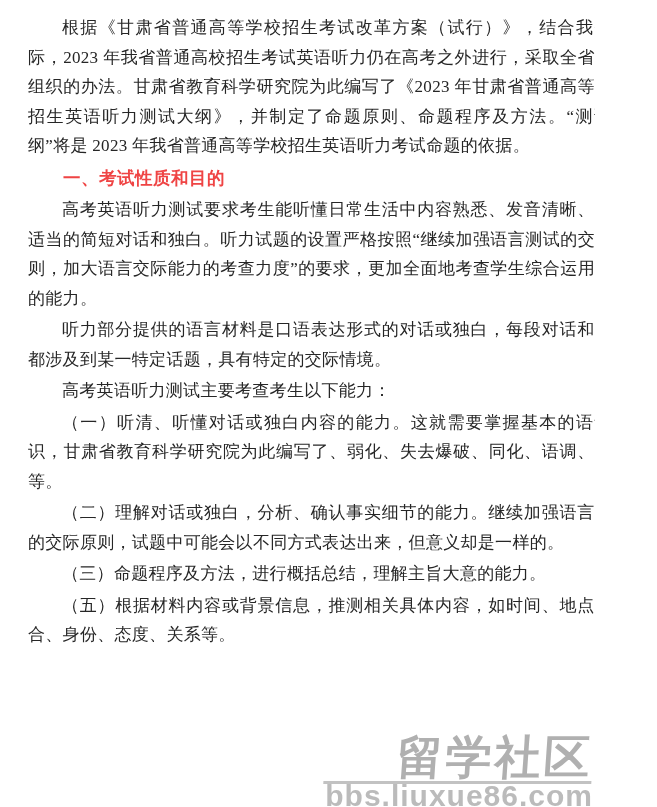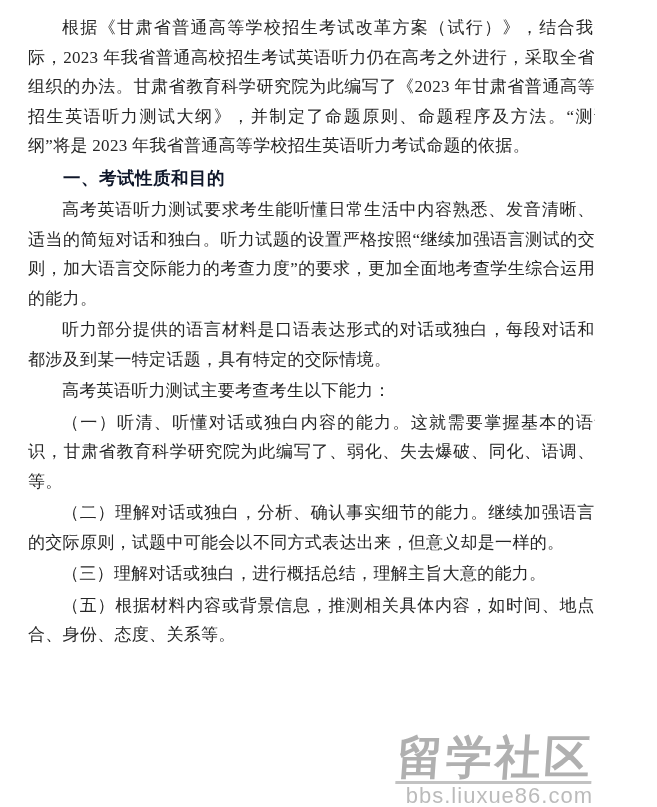--- a/index.html
+++ b/index.html
@@ -28,21 +28,21 @@
     text-align: justify;
     text-indent: 2em;
     margin: 0 0 2px 0;
     letter-spacing: 0.3px;
   }
   .heading {
     font-family: "Liberation Sans", "DejaVu Sans", sans-serif;
     font-weight: bold;
     font-size: 17.5px;
     line-height: 29.5px;
-    color: #0f172a;
+    color: #ef4444;
     text-indent: 2em;
     margin: 3px 0 2px 0;
     letter-spacing: 0.5px;
   }
   .watermark {
     position: absolute;
     right: 2px;
     bottom: 0px;
     text-align: right;
     opacity: 0.8;
@@ -55,41 +55,41 @@
     line-height: 46px;
     color: #9d9d9d;
     letter-spacing: 3px;
     transform: skewX(-4deg);
     text-shadow: 1px 1px 0 #ffffff, -1px -1px 0 #ffffff, 1px -1px 0 #ffffff, -1px 1px 0 #ffffff;
     border-bottom: 3px solid #b3b3b3;
     padding-bottom: 1px;
   }
   .wm-url {
     font-family: "Liberation Sans", "DejaVu Sans", sans-serif;
-    font-weight: normal;
-    font-size: 22px;
+    font-weight: bold;
+    font-size: 30px;
     line-height: 23px;
     color: #ababab;
     letter-spacing: 1px;
     text-shadow: 1px 1px 0 #ffffff;
   }
 </style>
 </head>
 <body>
 
 <div class="page">
   <div class="content" id="document-content">
       <div class="paragraph">根据《甘肃省普通高等学校招生考试改革方案（试行）》，结合我省实际，2023 年我省普通高校招生考试英语听力仍在高考之外进行，采取全省统一组织的办法。甘肃省教育科学研究院为此编写了《2023 年甘肃省普通高等学校招生英语听力测试大纲》，并制定了命题原则、命题程序及方法。“测试大纲”将是 2023 年我省普通高等学校招生英语听力考试命题的依据。</div>
       <div class="heading">一、考试性质和目的</div>
       <div class="paragraph">高考英语听力测试要求考生能听懂日常生活中内容熟悉、发音清晰、语速适当的简短对话和独白。听力试题的设置严格按照“继续加强语言测试的交际原则，加大语言交际能力的考查力度”的要求，更加全面地考查学生综合运用语言的能力。</div>
       <div class="paragraph">听力部分提供的语言材料是口语表达形式的对话或独白，每段对话和独白都涉及到某一特定话题，具有特定的交际情境。</div>
       <div class="paragraph">高考英语听力测试主要考查考生以下能力：</div>
       <div class="paragraph">（一）听清、听懂对话或独白内容的能力。这就需要掌握基本的语音知识，甘肃省教育科学研究院为此编写了、弱化、失去爆破、同化、语调、重音等。</div>
       <div class="paragraph">（二）理解对话或独白，分析、确认事实细节的能力。继续加强语言测试的交际原则，试题中可能会以不同方式表达出来，但意义却是一样的。</div>
-      <div class="paragraph">（三）理解对话或独白，进行概括总结，理解主旨大意的能力。</div>
+      <div class="paragraph">（三）命题程序及方法，进行概括总结，理解主旨大意的能力。</div>
       <div class="paragraph">（五）根据材料内容或背景信息，推测相关具体内容，如时间、地点、场合、身份、态度、关系等。</div>
     </div>
 
   <div class="watermark">
     <div class="wm-title">留学社区</div>
     <div class="wm-url">bbs.liuxue86.com</div>
   </div>
 </div>
 
 </body></html>

